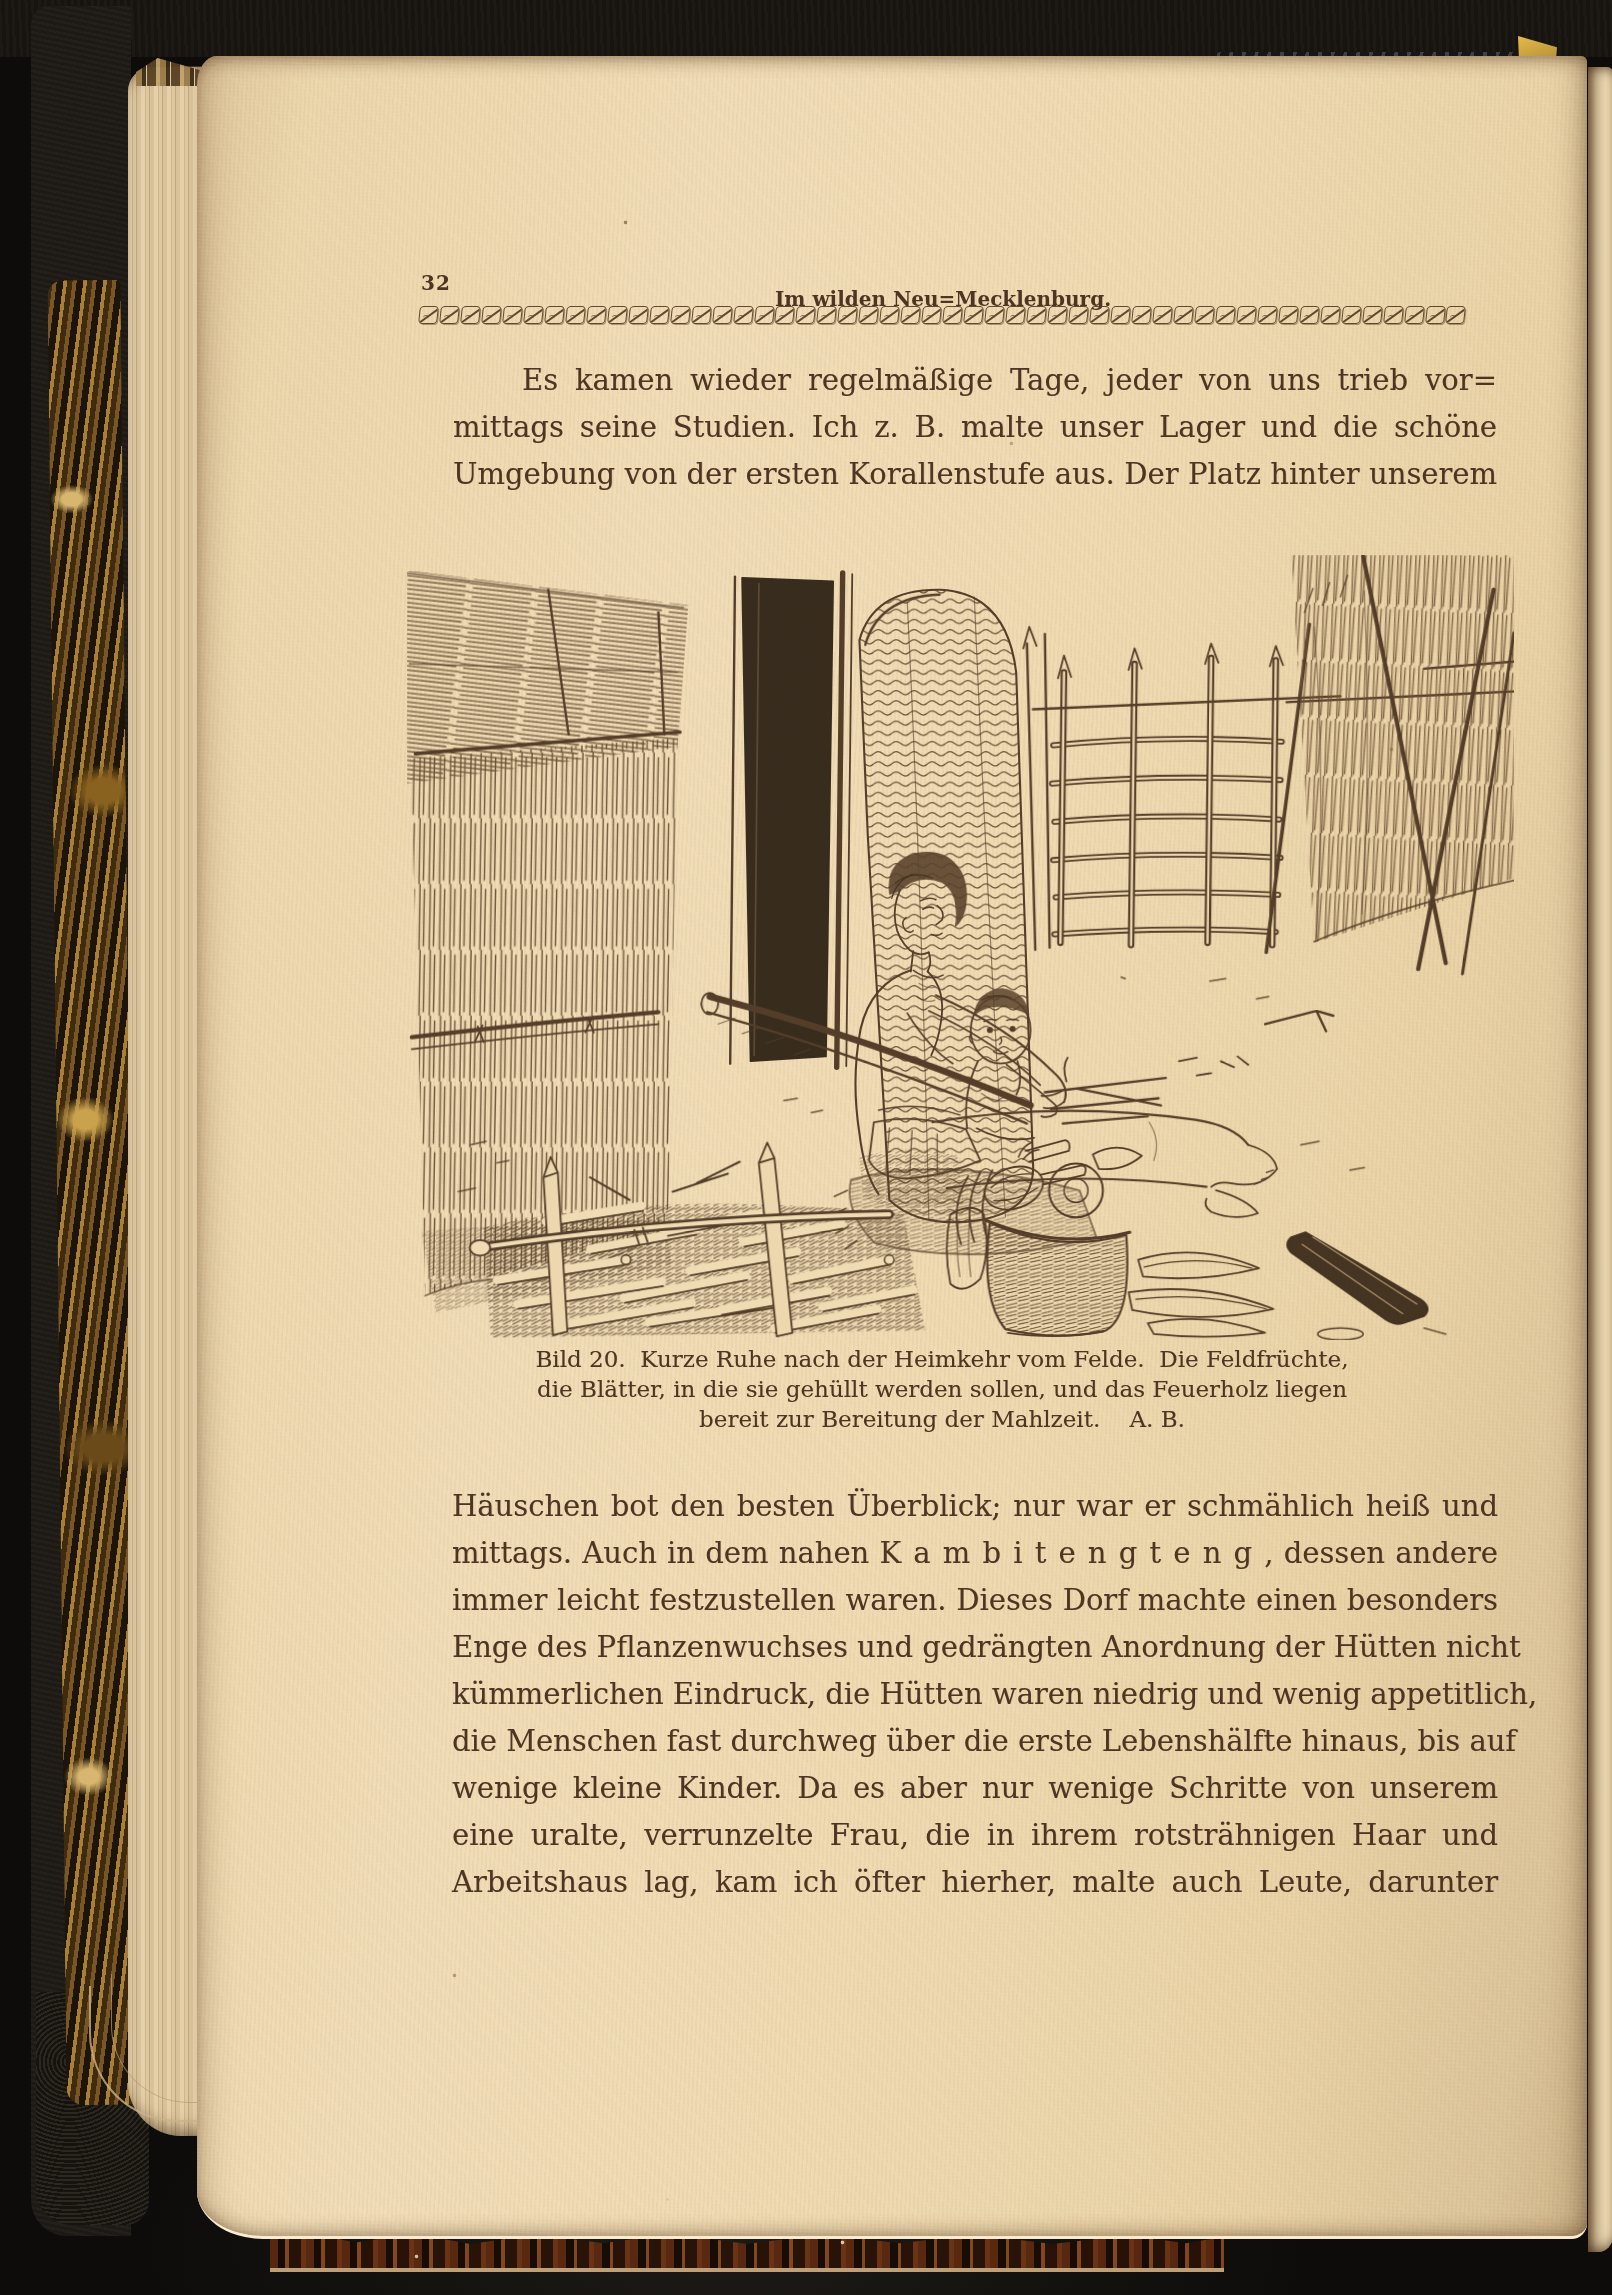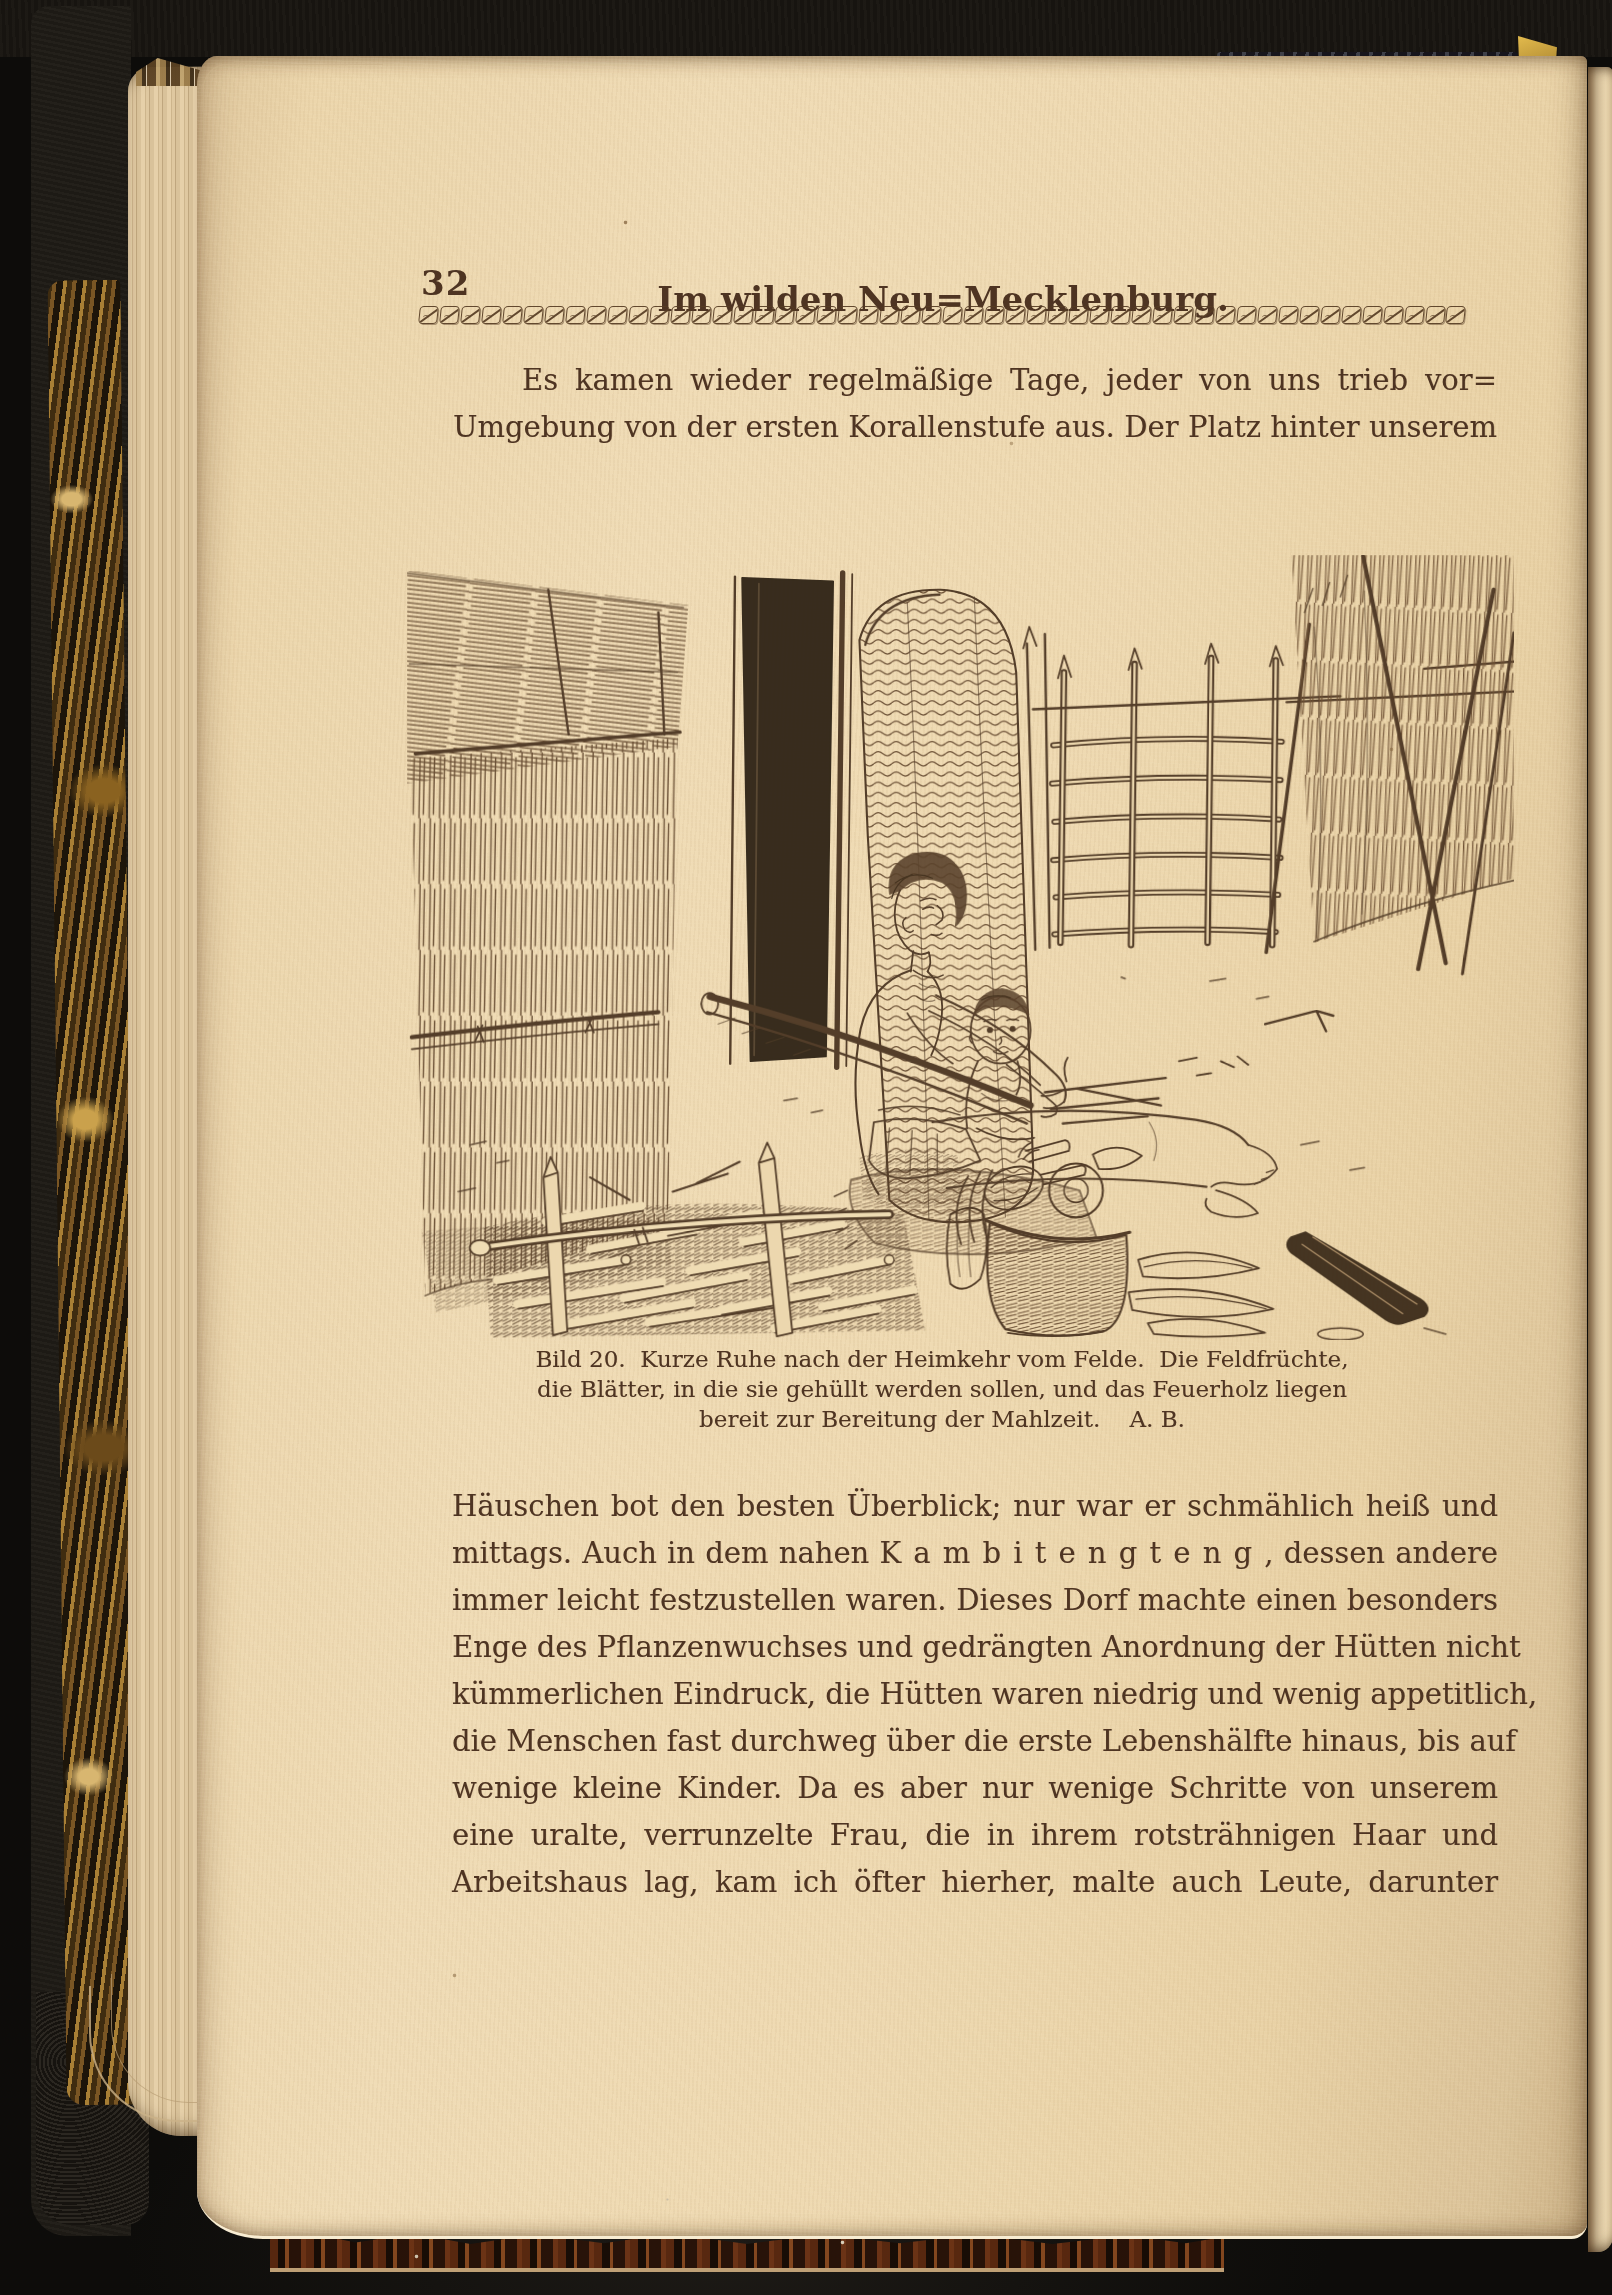--- a/index.html
+++ b/index.html
@@ -54,21 +54,21 @@
      box-shadow:inset 10.7px 0 13px -6px rgba(60,40,20,.65), inset 0 10.7px 12px -8.3px rgba(60,40,20,.6), inset 0 -12px 13px -8.3px rgba(60,40,20,.6);}
   .sprinkle-bottom{position:absolute;left:270px;top:2232px;width:954px;height:36px;
      background:repeating-linear-gradient(90deg,#5c2a10 0 8.3px,#190d06 8.3px 15.5px,#8a4a20 15.5px 19px,#2a1409 19px 31px,#703517 31px 36px);
      border-bottom:4.2px solid #c9a87c;
      clip-path:polygon(0 18%,4% 2%,9% 26%,15% 4%,21% 30%,28% 6%,35% 28%,42% 4%,50% 30%,58% 6%,66% 28%,74% 6%,82% 30%,90% 8%,96% 28%,100% 12%,100% 100%,0 100%);opacity:.95;}
   .specks{position:absolute;left:0;top:0;width:1.2px;height:1.2px;background:transparent;border-radius:50%;
      box-shadow:625px 222px 0 1.2px rgba(122,90,52,.7), 1391px 749px 0 1.2px rgba(130,98,58,.5),
        1011px 443px 0 1.2px rgba(130,98,58,.45), 454px 1975px 0 1.2px rgba(122,90,52,.5),
        842px 2242px 0 1.2px #d9cfb9, 416px 2256px 0 1.2px #cfc4ae, 667px 2199px 0 0.6px #c9bda6;}
   
-  .header-row{position:absolute;left:224px;top:210px;width:1044px;height:35px;font-size:34px;line-height:35px;}
+  .header-row{position:absolute;left:224px;top:210px;width:1044px;height:35px;font-size:20px;line-height:35px;}
   .page-number{position:absolute;left:0;top:0;font-weight:bold;letter-spacing:1.2px;}
   .running-title{position:absolute;left:50%;top:16px;transform:translateX(-50%);white-space:nowrap;font-weight:700;}
   .ornament{position:absolute;left:222px;top:250px;width:1047px;display:flex;justify-content:space-between;}
   .orn{width:17.3px;height:16px;border:1.8px solid rgba(86,60,35,.92);border-radius:4.2px;position:relative;
      transform:skewX(-6deg);box-shadow:1.5px 1.5px 0 -0.6px rgba(86,60,35,.45);overflow:hidden;flex:none;}
   .orn::after{content:"";position:absolute;left:-4.8px;top:6.6px;width:30px;height:1.8px;background:rgba(86,60,35,.92);
      transform:rotate(-38deg);border-radius:1.2px;}
   .orn::before{content:"";position:absolute;left:3px;top:8.3px;width:6px;height:6px;border-top:1.5px solid rgba(86,60,35,.7);
      border-radius:50% 50% 0 0;}
   .textblock{position:absolute;}
@@ -156,20 +156,21 @@
         <span class="orn"></span>
         <span class="orn"></span>
         <span class="orn"></span>
         <span class="orn"></span>
         <span class="orn"></span>
         <span class="orn"></span>
       </div>
 
     <div id="intro" class="textblock">
         <div class="line indent"><span>Es kamen wieder regelmäßige Tage, jeder von uns trieb vor=</span></div>
+        <div class="line"><span>mittags seine Studien.  Ich z. B. malte unser Lager und die schöne</span></div>
         <div class="line"><span>Umgebung von der ersten Korallenstufe aus.  Der Platz hinter unserem</span></div>
       </div>
 
     <div class="figure">
       <svg width="1107" height="785" viewBox="0 0 1850 1312" xmlns="http://www.w3.org/2000/svg">
         <defs>
           <pattern id="p-th" width="17" height="110" patternUnits="userSpaceOnUse">
               <path d="M5,0 L3,110 M12,8 L10,104" stroke="#5d4229" stroke-width="2.2" fill="none"></path>
             </pattern>
           <pattern id="p-th2" width="15" height="96" patternUnits="userSpaceOnUse" patternTransform="rotate(3)">

